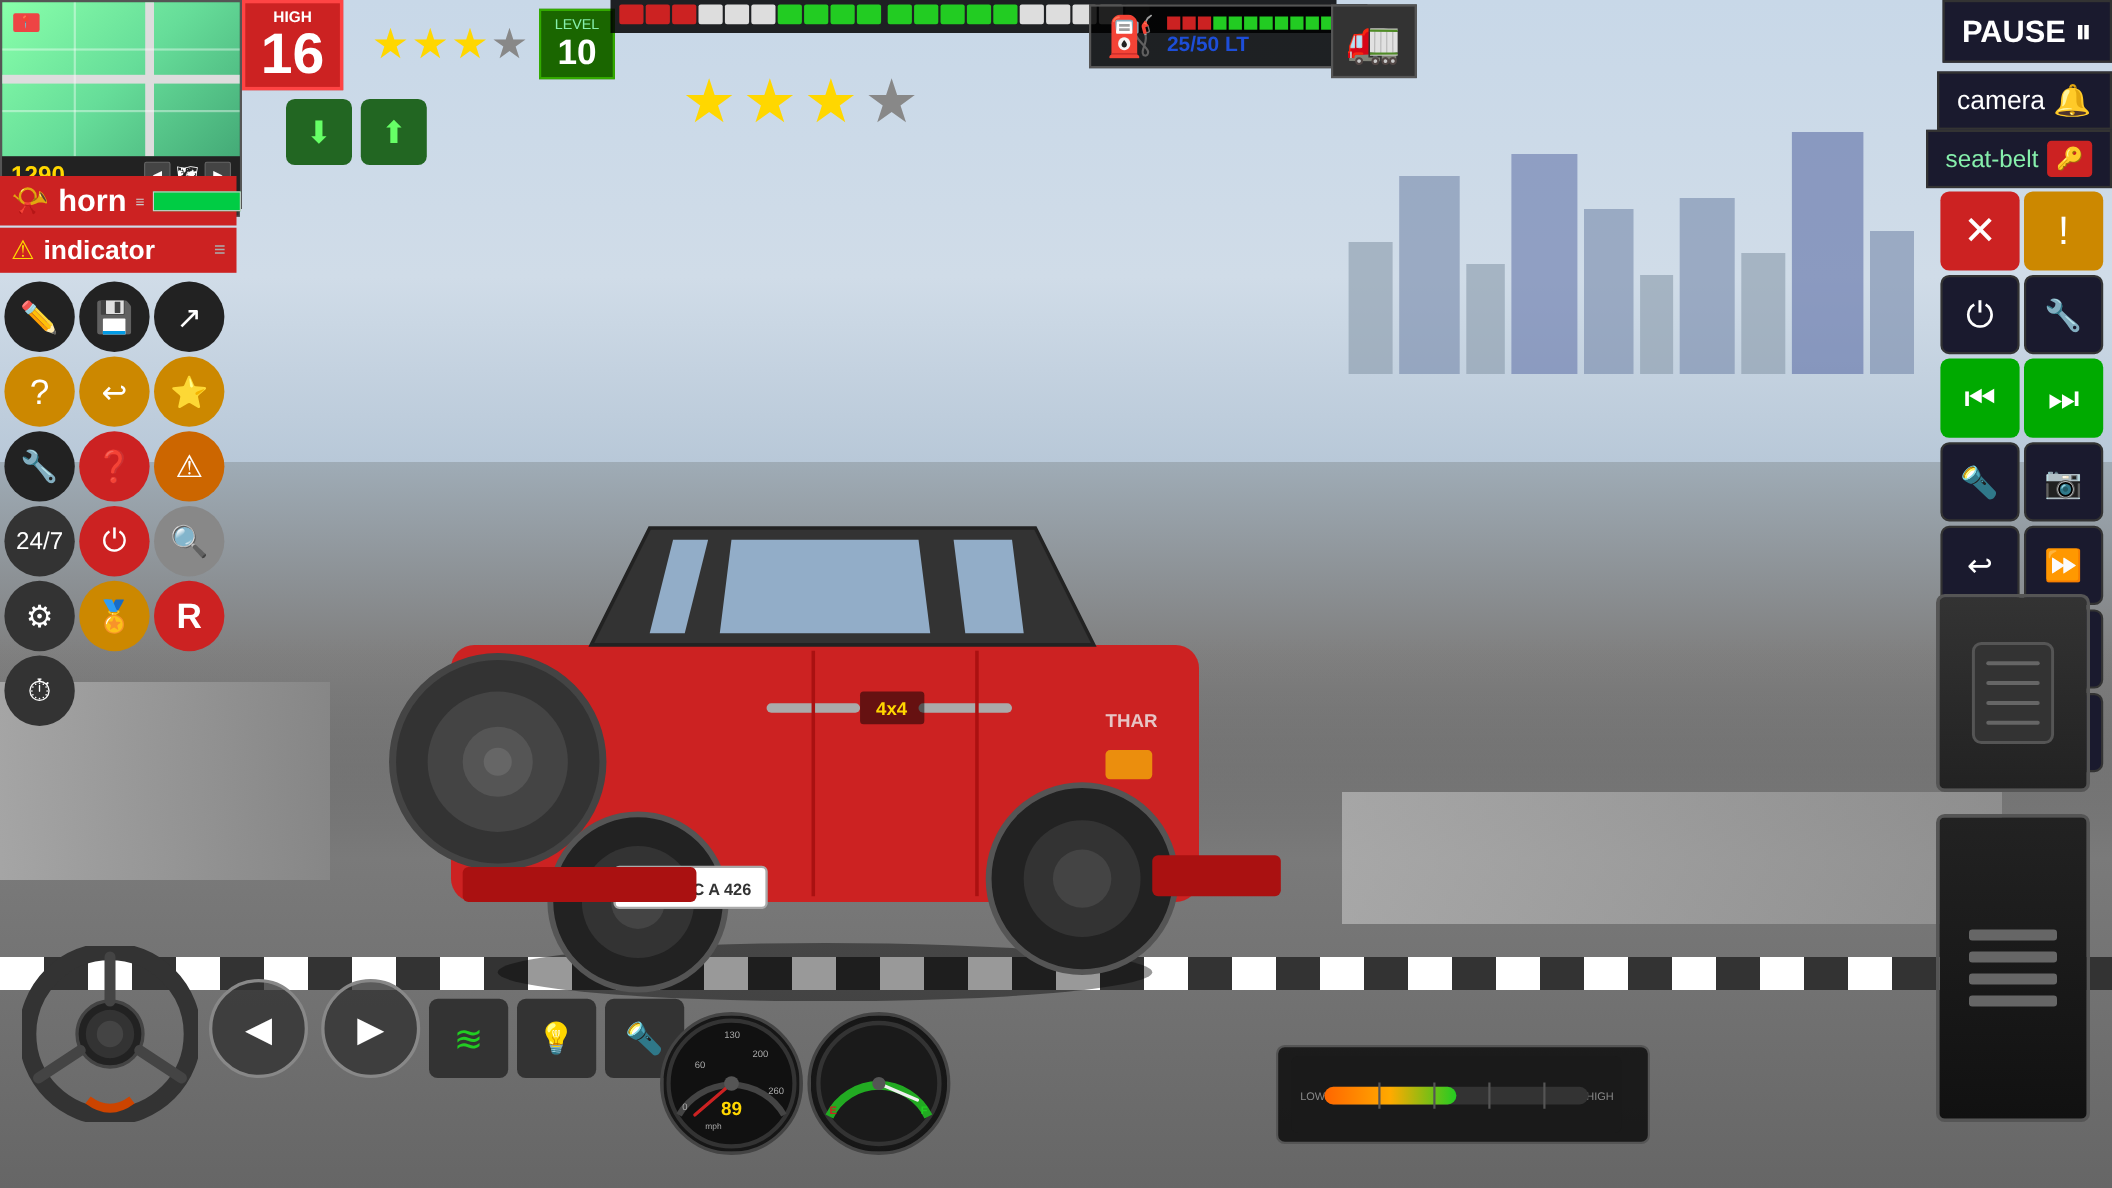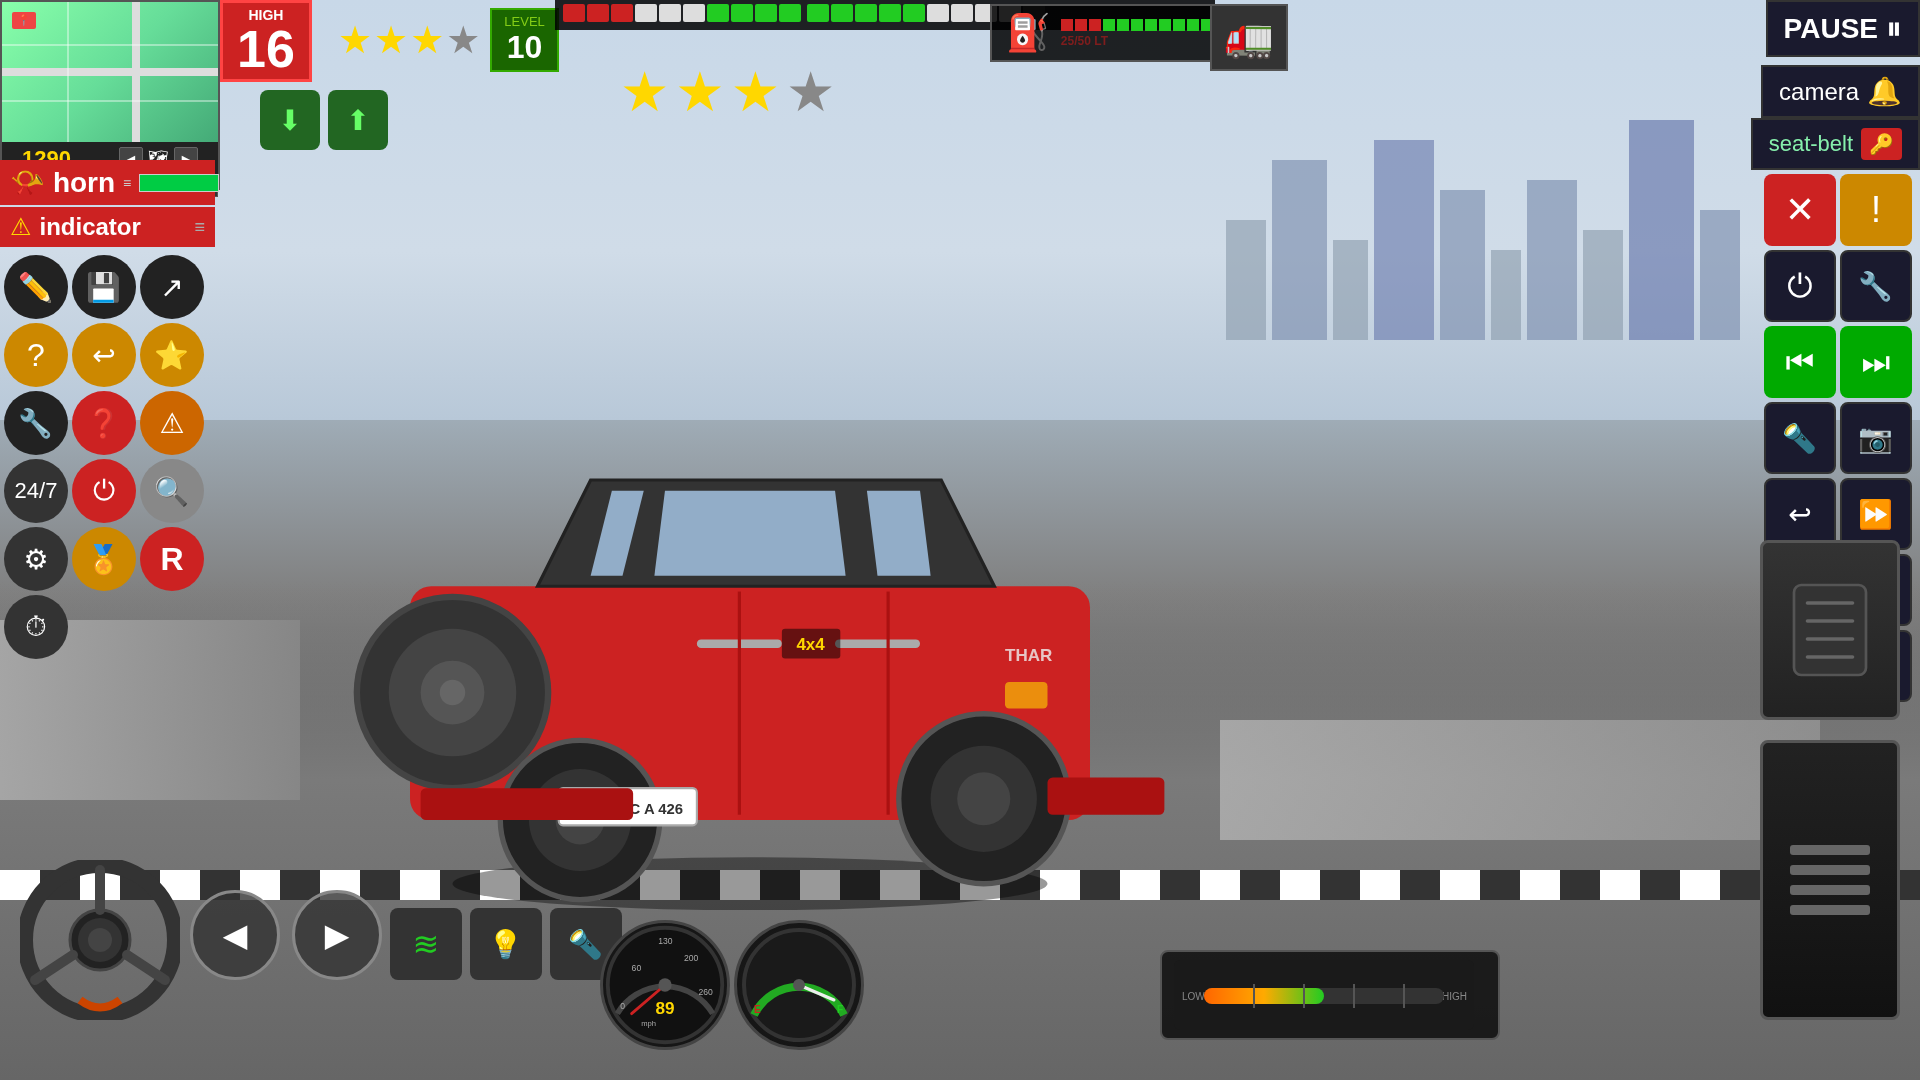--- a/index.html
+++ b/index.html
@@ -71,21 +71,21 @@
       position: absolute;
       top: 0;
       left: 60%;
       width: 8px;
       height: 100%;
       background: #ddd;
     }
     .map-bottom {
       display: flex;
       align-items: center;
-      justify-content: center;
+      justify-content: space-between;
       padding: 4px 8px;
       background: #222;
       gap: 48px;
     }
     .map-nav {
       display: flex;
       gap: 4px;
       align-items: center;
     }
     .map-nav button {
@@ -139,21 +139,21 @@
       gap: 2px;
     }
     .star { font-size: 38px; }
     .star.filled { color: #FFD700; }
     .star.empty { color: #888; }
     .level-box {
       background: #1a6600;
       border: 2px solid #33aa00;
       padding: 4px 12px;
     }
-    .level-label { color: #84cc16; font-size: 13px; text-align: left; }
+    .level-label { color: #86efac; font-size: 13px; text-align: left; }
     .level-value { color: white; font-size: 32px; font-weight: bold; text-align: center; }
 
     
     .pause-box {
       position: absolute;
       top: 0;
       right: 0;
       background: #1a1a2e;
       border: 2px solid #333;
       padding: 8px 16px;
@@ -612,21 +612,21 @@
       <div style="width:12px;height:12px;background:#22cc22;"></div>
       <div style="width:12px;height:12px;background:#22cc22;"></div>
       <div style="width:12px;height:12px;background:#22cc22;"></div>
       <div style="width:12px;height:12px;background:#22cc22;"></div>
       <div style="width:12px;height:12px;background:#22cc22;"></div>
       <div style="width:12px;height:12px;background:#22cc22;"></div>
       <div style="width:12px;height:12px;background:#22cc22;"></div>
       <div style="width:12px;height:12px;background:#22cc22;"></div>
       <div style="width:12px;height:12px;background:#22cc22;"></div>
     </div>
-    <div style="color:#7f1d1d;font-size:12px;font-weight:bold;">25/50 LT</div>
+    <div style="color:#1d4ed8;font-size:19px;font-weight:bold;">25/50 LT</div>
   </div>
 </div>
 
 <div style="position:absolute;top:4px;left:1210px;background:#333;border:2px solid #555;padding:8px 12px;z-index:12;">
   <div style="font-size:40px;color:white;">🚛</div>
 </div>
 
 <div class="pause-box">
   <span class="pause-label">PAUSE</span>
   <span class="pause-icon">⏸</span>

